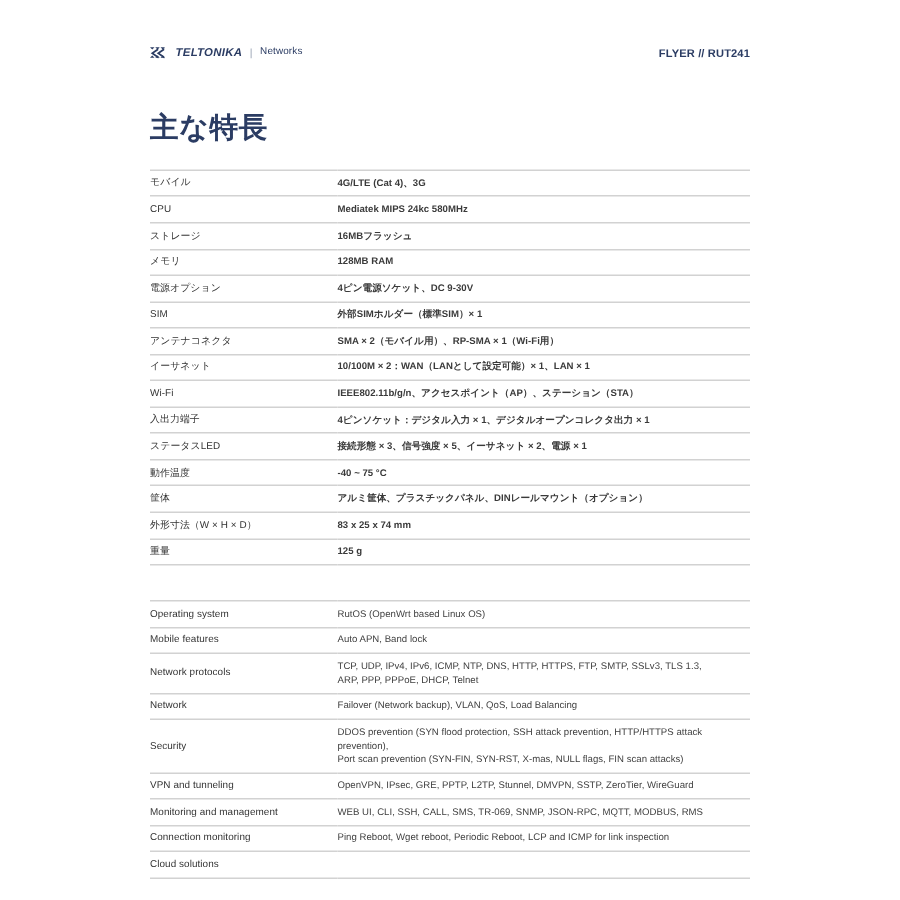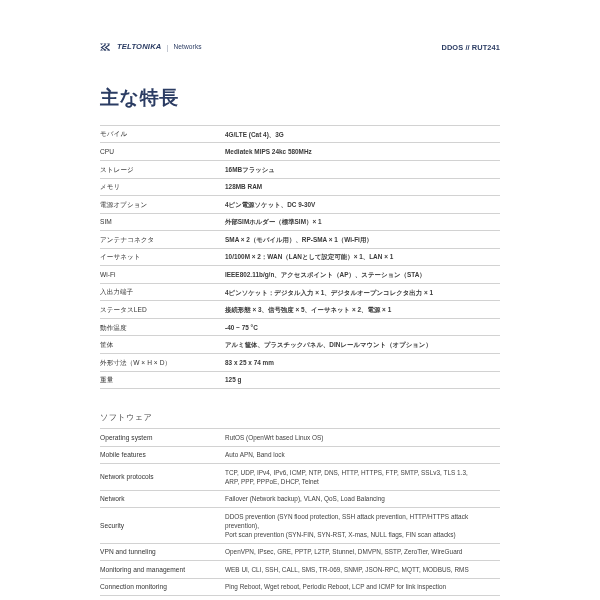--- a/index.html
+++ b/index.html
@@ -15,21 +15,21 @@
     font-family: "Liberation Sans", "DejaVu Sans", sans-serif;
     color: #3b3b3b;
     -webkit-font-smoothing: antialiased;
   }
 
   .page {
     position: relative;
     width: 600px;
     height: 572px;
     box-sizing: border-box;
-    padding: 12px 100px;
+    padding: 0 100px;
     background: #ffffff;
     border-radius: 31px;
   }
 
   
   .doc-header {
     display: flex;
     align-items: center;
     justify-content: space-between;
     height: 38px;
@@ -162,21 +162,21 @@
           <polygon points="7,17 13,17 10,14"></polygon>
           <polygon points="14,17 20,17 17,14"></polygon>
           <path d="M1,11 L11,4 L11,7 L5,11 L11,15 L11,18 Z"></path>
           <path d="M9,11 L19,4 L19,7 L13,11 L19,15 L19,18 Z"></path>
         </g>
       </svg>
       <span class="brand-name">TELTONIKA</span>
       <span class="brand-sep">|</span>
       <span class="brand-sub">Networks</span>
     </div>
-    <div class="doc-ref">DDOS // RUT241</div>
+    <div class="doc-ref">FLYER // RUT241</div>
   </div>
 
   <h1 class="page-title">主な特長</h1>
 
   <div id="sections-root">
       <div class="section hardware">
         <table class="spec">
           <colgroup>
             <col class="c-label">
             <col class="c-value">
@@ -269,21 +269,20 @@
             <tr>
               <td class="label">重量</td>
               <td class="value">
                 <span class="vline">125 g</span>
               </td>
             </tr>
           </tbody>
         </table>
       </div>
       <div class="section software">
-        <div class="section-title">ソフトウェア</div>
         <table class="spec">
           <colgroup>
             <col class="c-label">
             <col class="c-value">
           </colgroup>
           <tbody>
             <tr>
               <td class="label">Operating system</td>
               <td class="value">
                 <span class="vline">RutOS (OpenWrt based Linux OS)</span>

